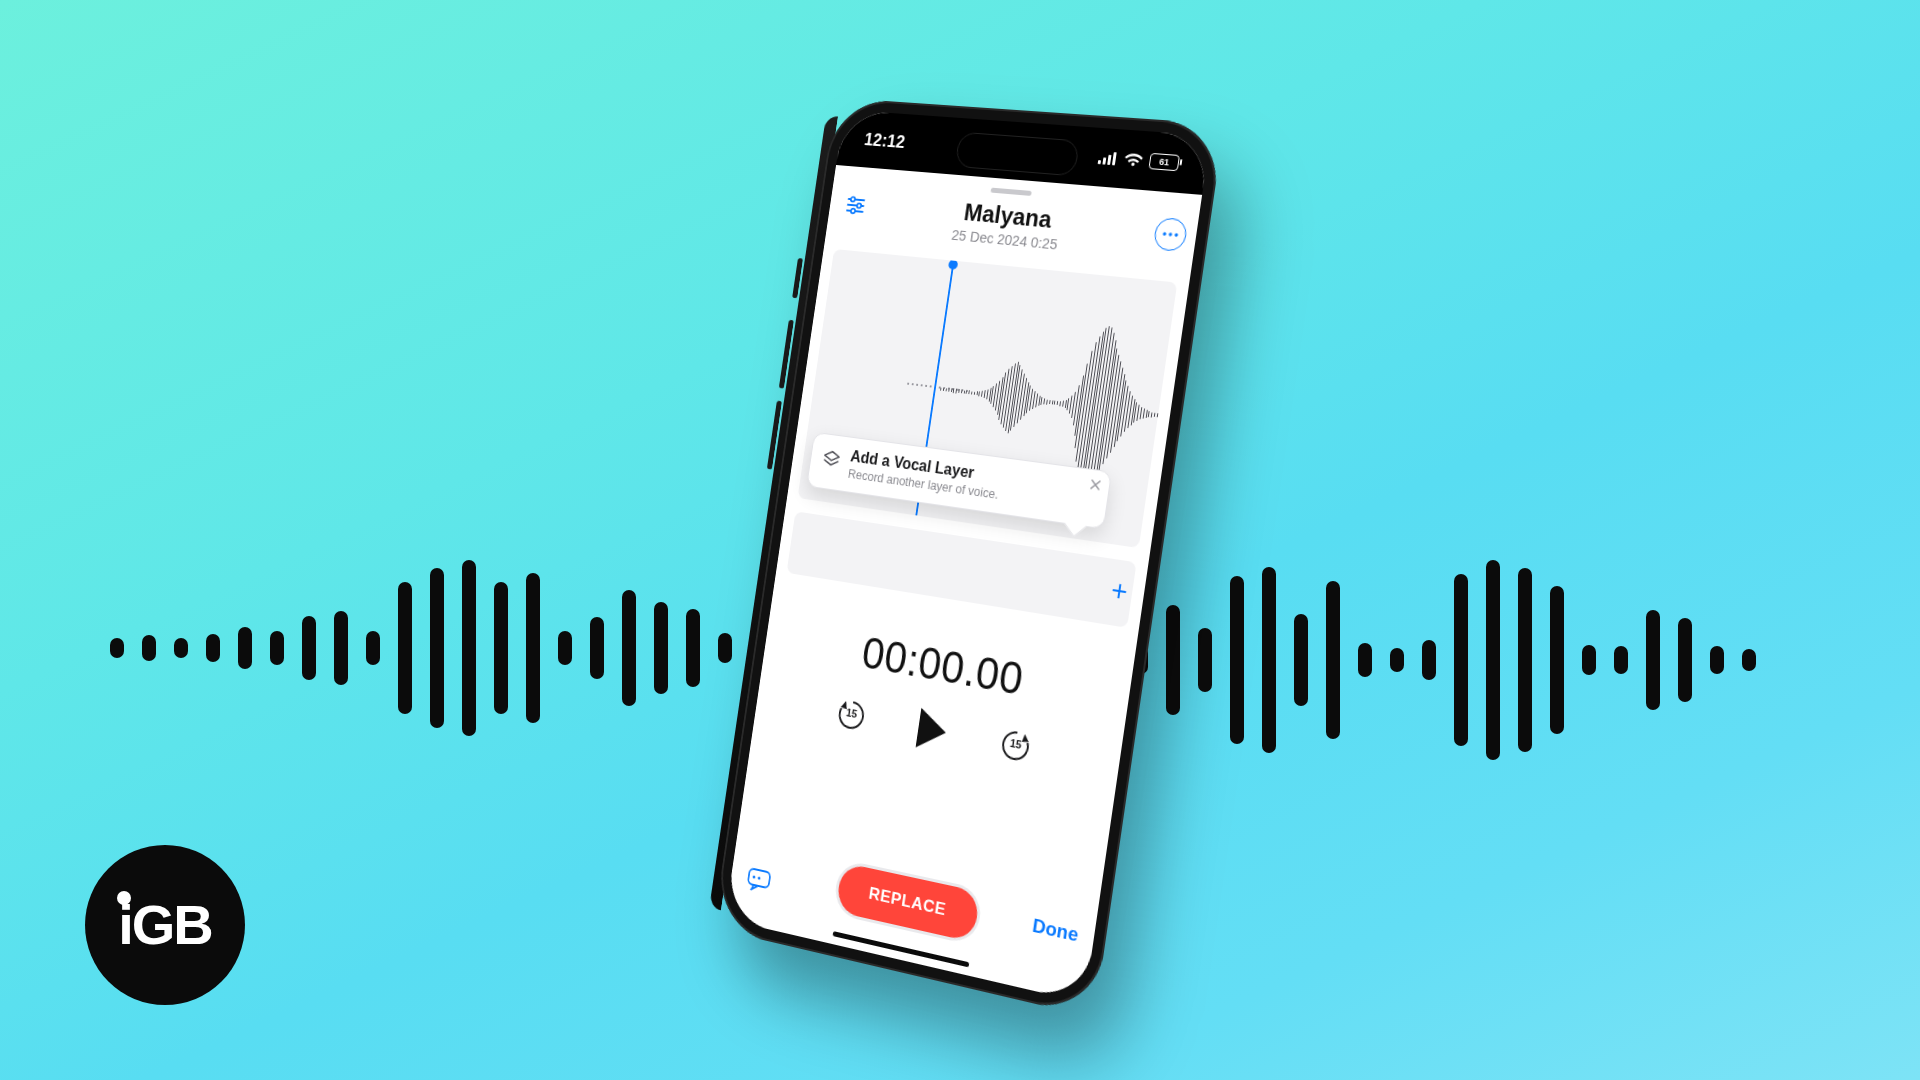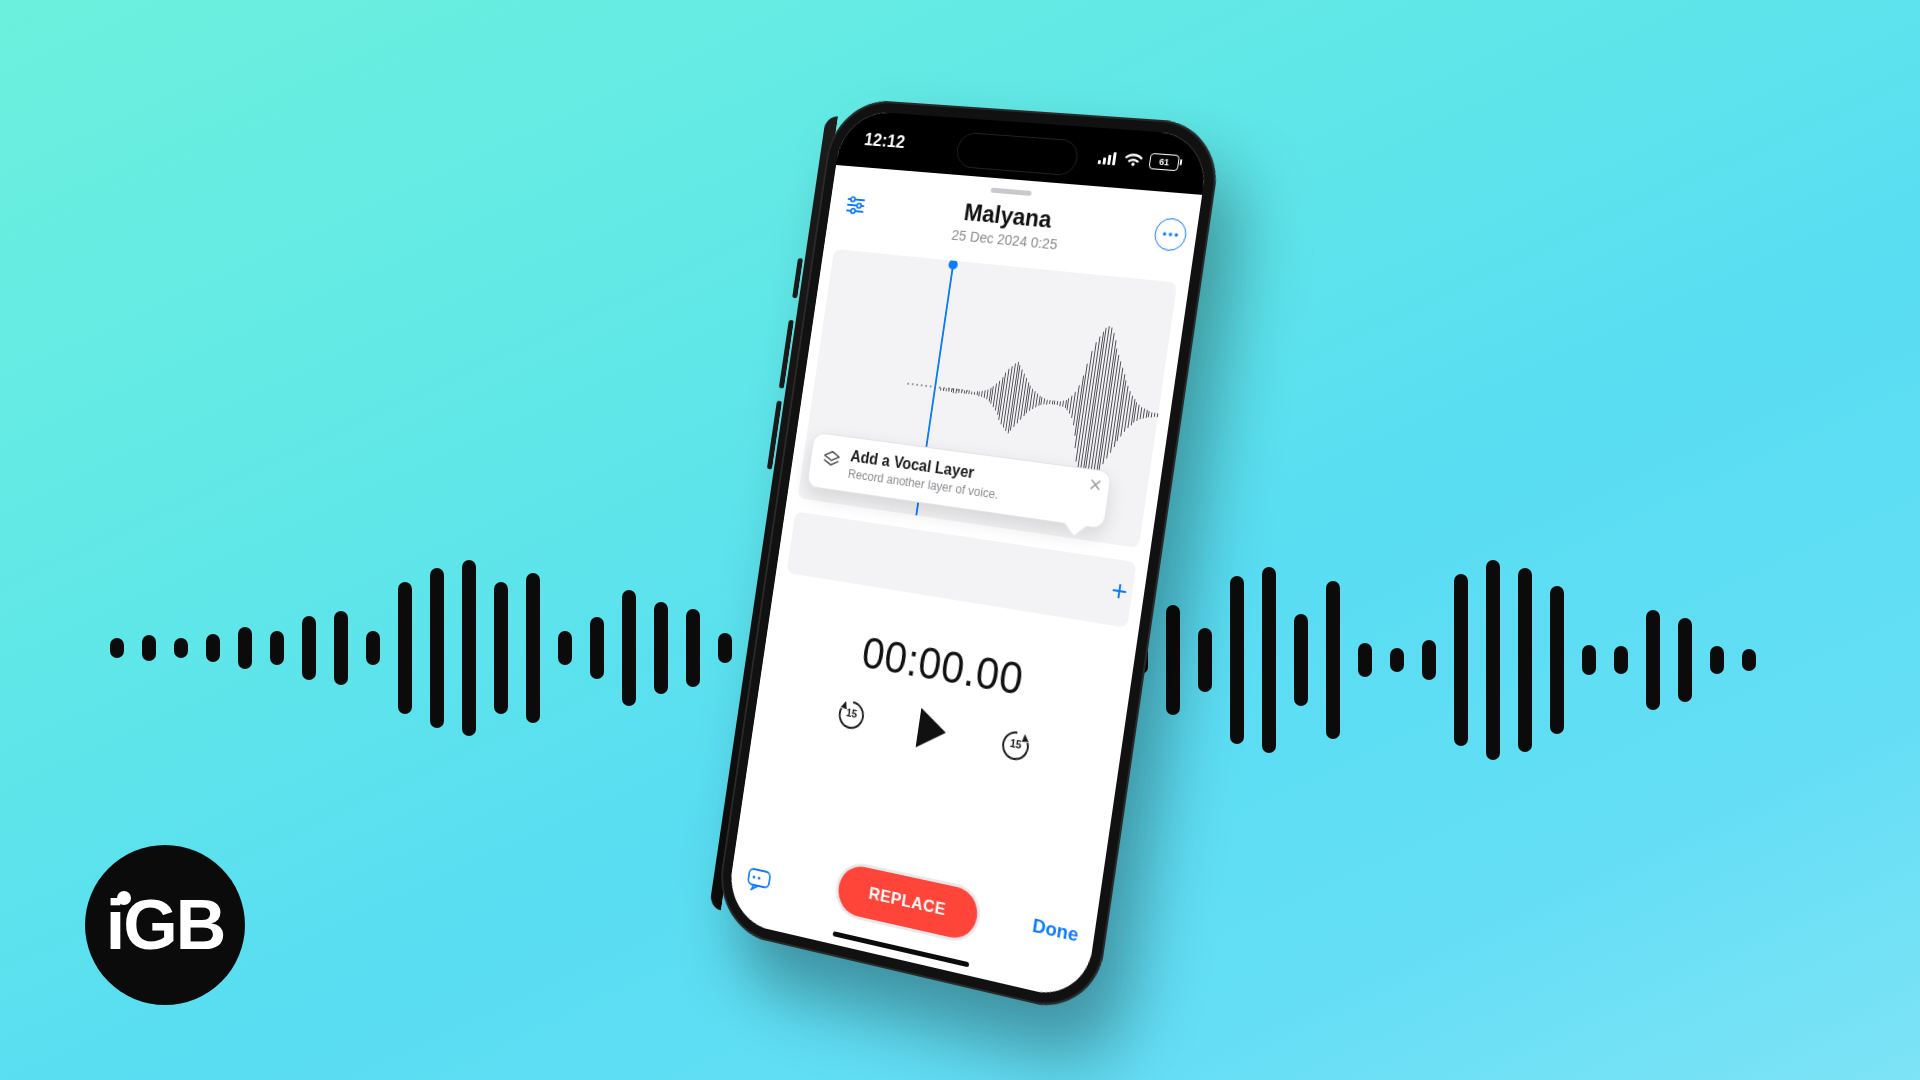--- a/index.html
+++ b/index.html
@@ -50,21 +50,21 @@
     font-weight: 800;
     letter-spacing: -2px;
   }
   .logo .dot {
     position: absolute;
     width: 14px; height: 14px;
     background: #fff;
     border-radius: 50%;
     left: 32px; top: 46px;
   }
-  .logo .txt { font-size: 70px; line-height: 1; }
+  .logo .txt { font-size: 56px; line-height: 1; }
 
   
   .stage {
     position: absolute;
     left: 50%;
     top: 50%;
     transform: translate(-50%, -50%);
     perspective: 2200px;
     perspective-origin: 50% 45%;
   }

